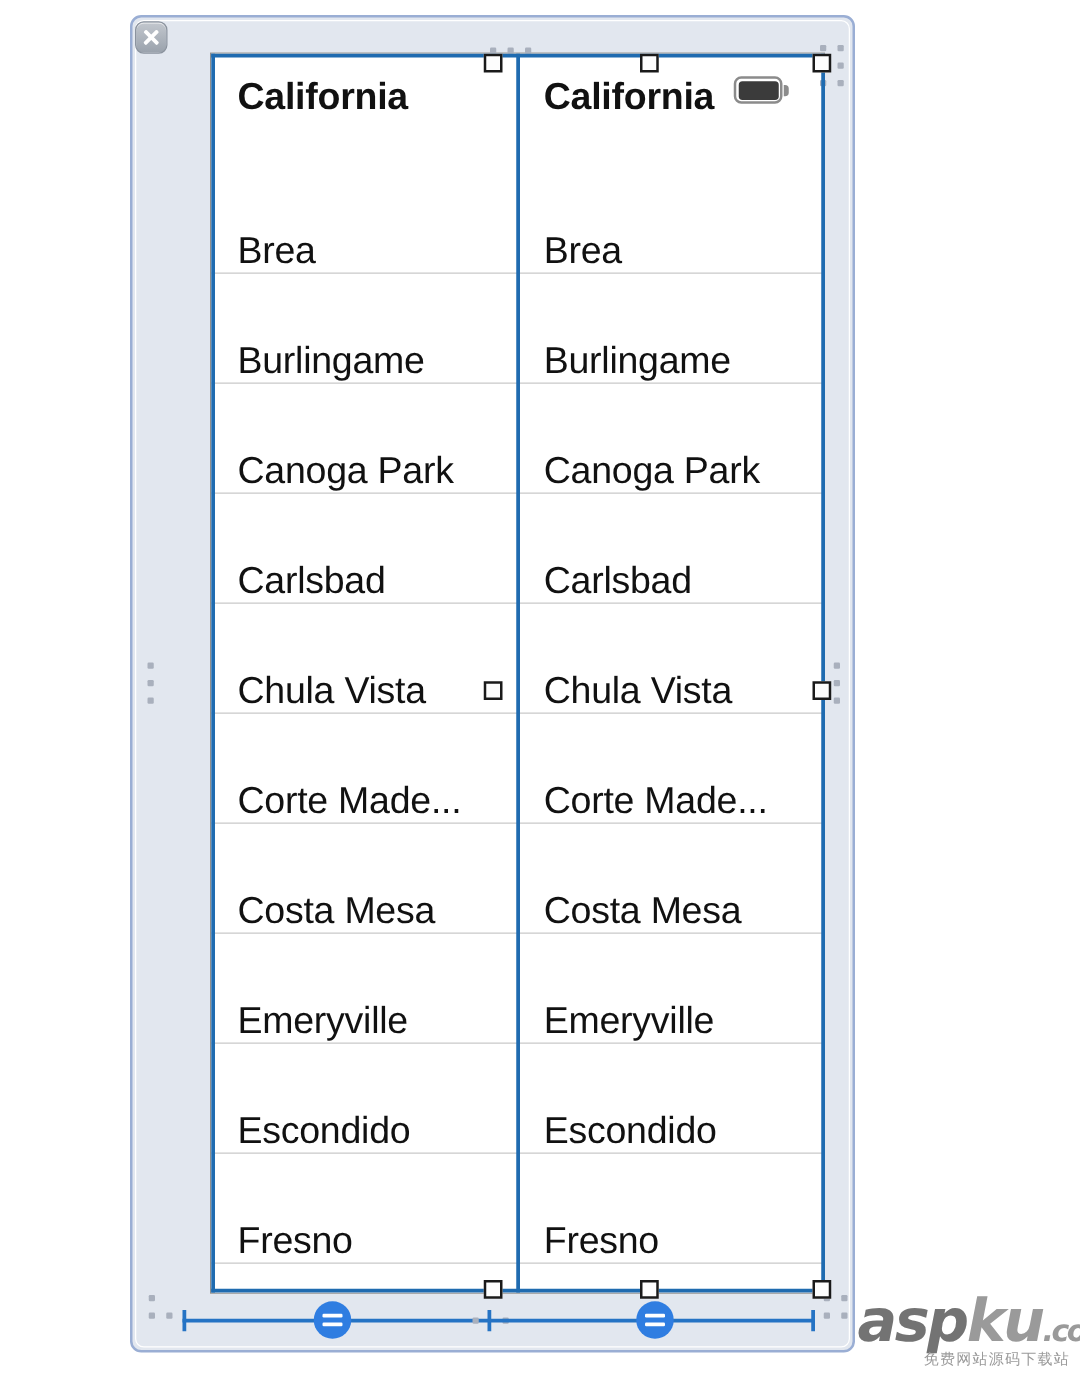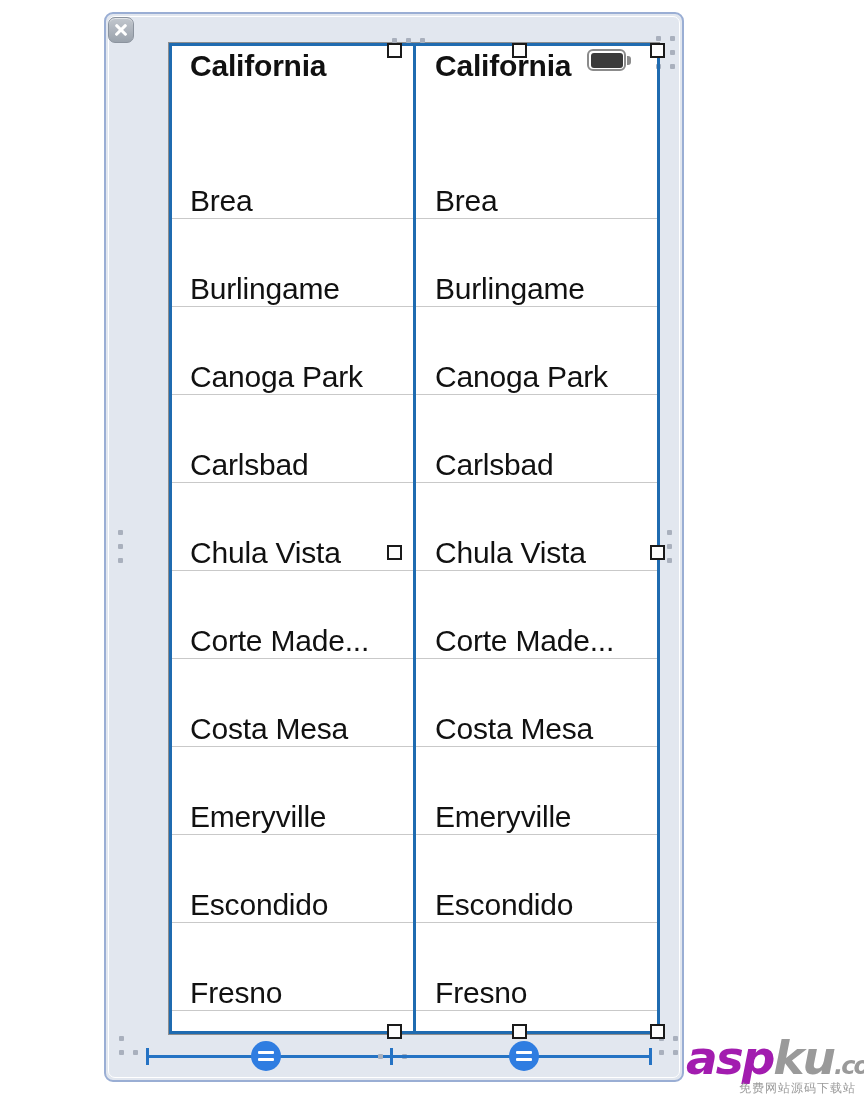--- a/index.html
+++ b/index.html
@@ -99,21 +99,21 @@
     box-sizing: border-box;
     display: flex;
     align-items: flex-end;
     padding-left: 21px;
     border-bottom: 1px solid #c9c9c9;
   }
   .row.header-row {
     border-bottom: none;
     height: 88px;
     align-items: flex-start;
-    padding-top: 6px;
+    padding-top: 18px;
   }
   .row.footer-row {
     border-bottom: none;
   }
   .row-label {
     font-size: 30px;
     color: #111111;
     letter-spacing: -0.2px;
     white-space: nowrap;
   }
@@ -250,21 +250,21 @@
   }
   .watermark .wm-main {
     font-family: "DejaVu Sans", sans-serif;
     font-style: italic;
     font-weight: bold;
     font-size: 47px;
     line-height: 48px;
     letter-spacing: -2px;
     white-space: nowrap;
   }
-  .watermark .wm-asp { color: #a21caf; }
+  .watermark .wm-asp { color: #737373; }
   .watermark .wm-ku  { color: #9a9a9a; }
   .watermark .wm-com { color: #9a9a9a; font-size: 24px; }
   .watermark .wm-sub {
     font-family: "DejaVu Sans", sans-serif;
     font-size: 12px;
     color: #9a9a9a;
     letter-spacing: 1px;
     margin-top: -10px;
     margin-right: 2px;
   }

